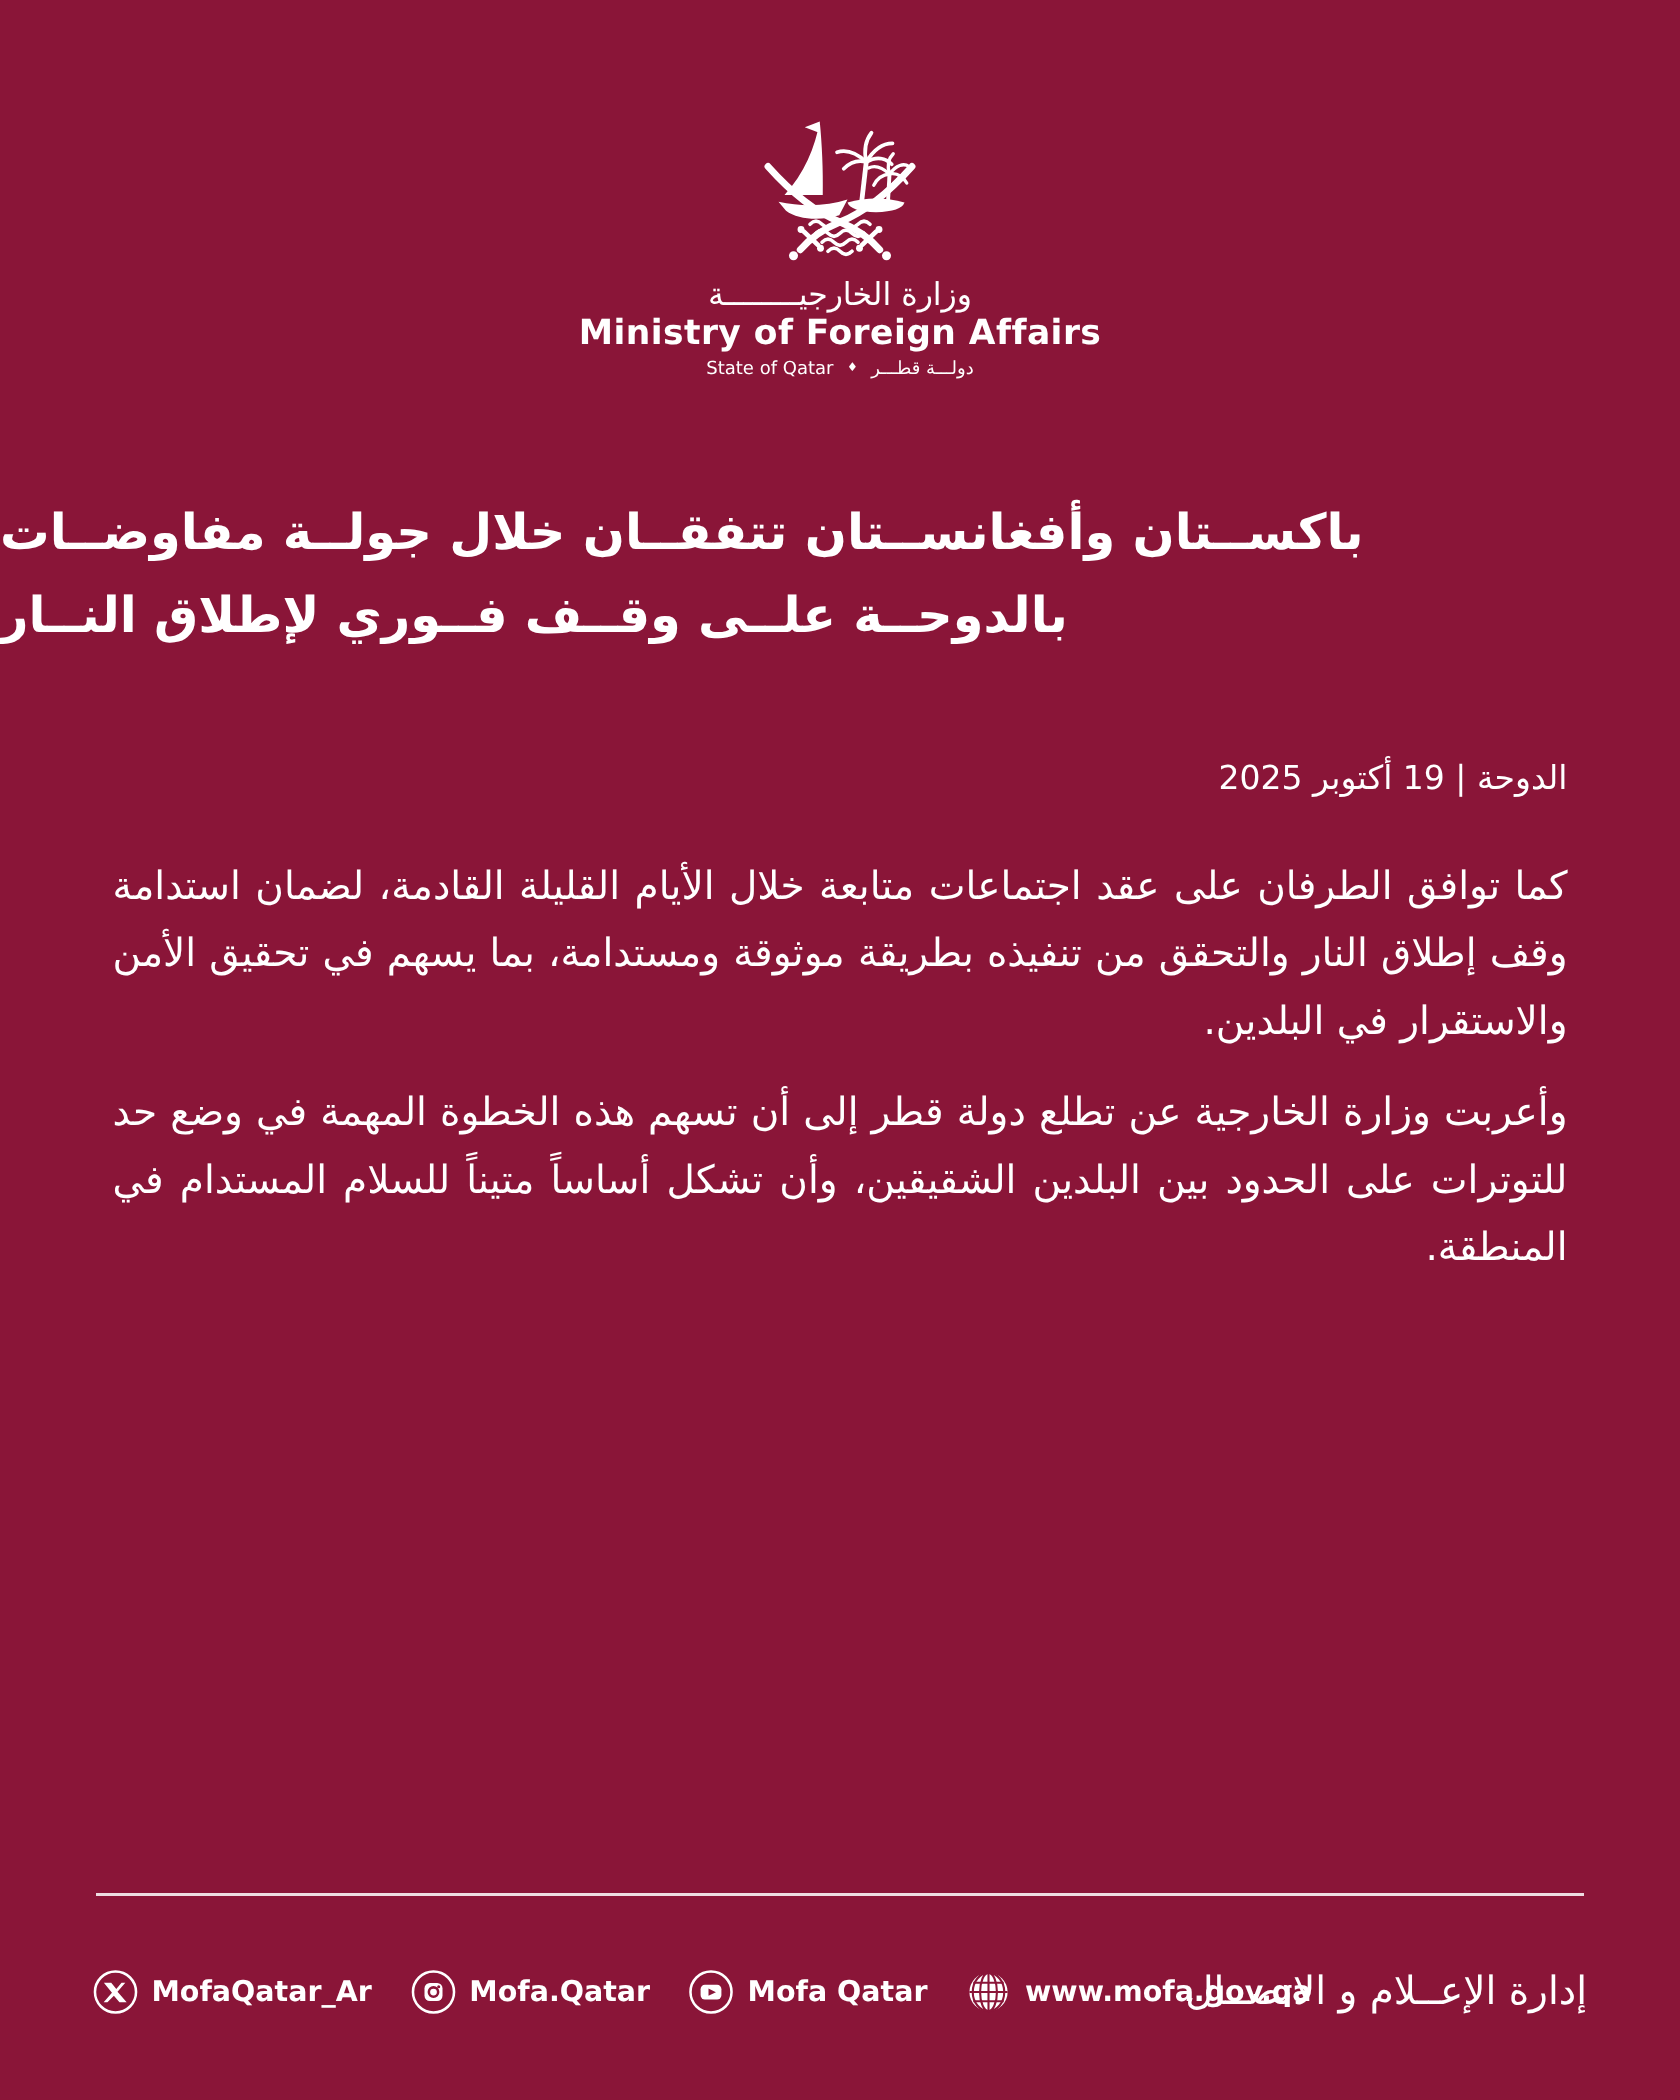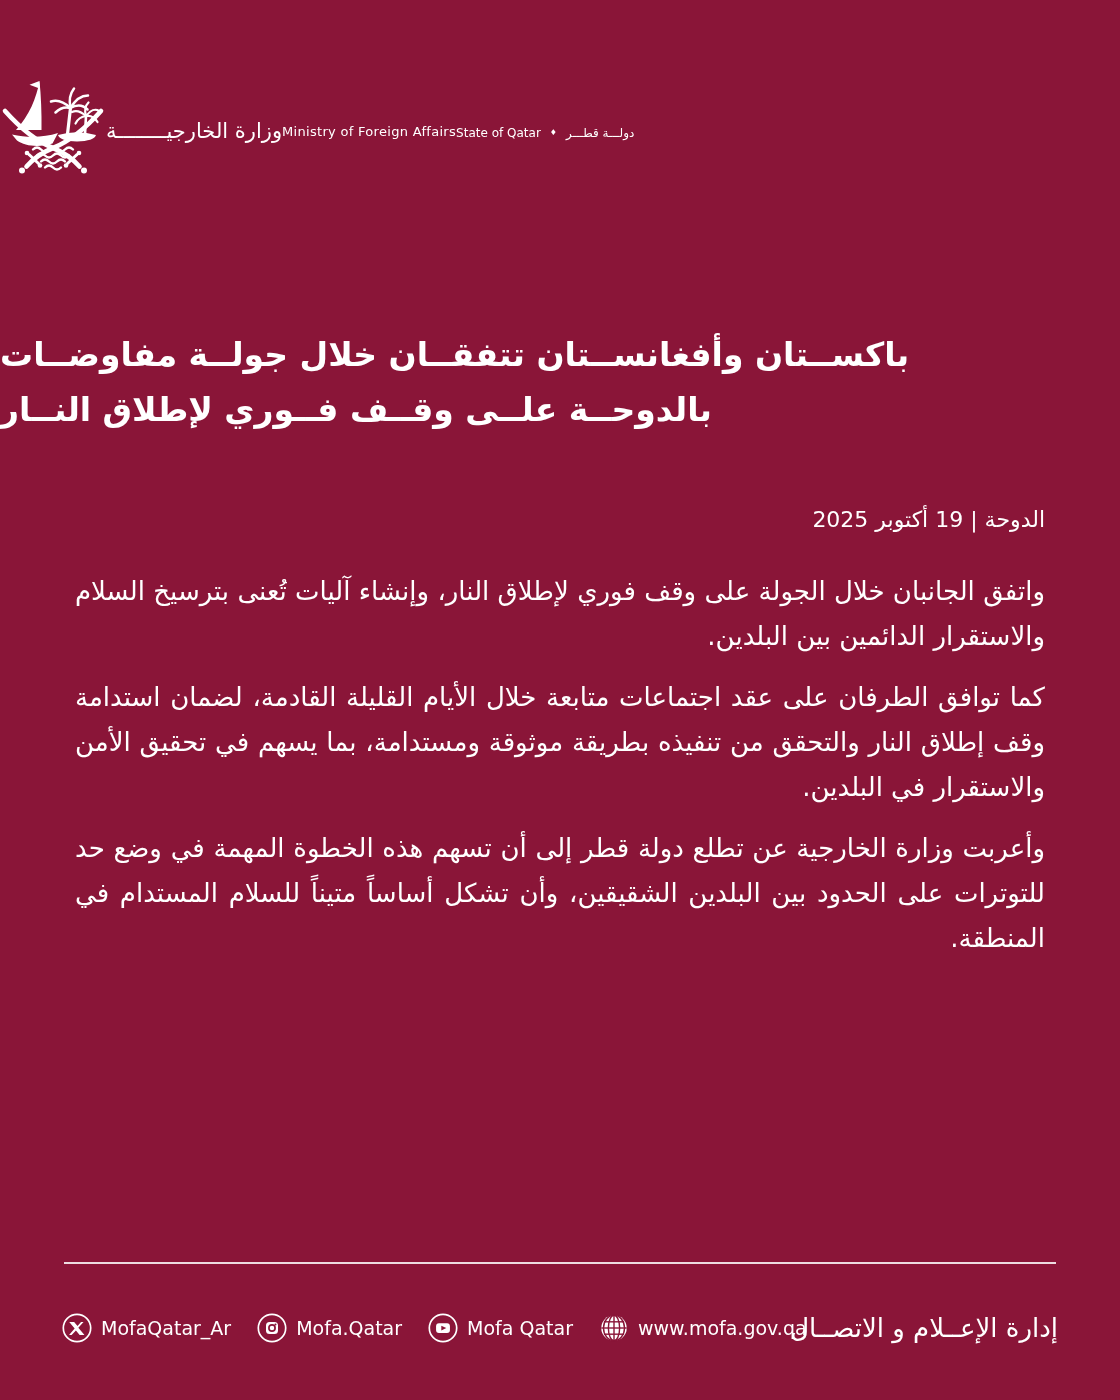--- a/index.html
+++ b/index.html
@@ -1,39 +1,39 @@
 <!DOCTYPE html>
 <html lang="ar"><head>
 <meta charset="utf-8">
 <style>
   html,body{margin:0;padding:0;}
   body{
     width:1120px;height:1400px;overflow:hidden;position:relative;
     background:#8A1538;color:#FFFFFF;
     font-family:"DejaVu Sans", sans-serif;
   }
-  .logo-block{position:absolute;top:78px;left:0;right:0;display:flex;flex-direction:row;align-items:center;}
+  .logo-block{position:absolute;top:78px;left:0;right:0;display:flex;flex-direction:column;align-items:center;}
   .emblem{width:106px;height:104px;display:block;}
   .ministry-ar{font-size:21px;line-height:24px;margin-top:2px;direction:rtl;}
-  .ministry-en{font-size:13px;line-height:22px;margin-top:3px;letter-spacing:.3px;}
+  .ministry-en{font-size:23px;line-height:22px;margin-top:3px;letter-spacing:.3px;font-weight:bold;}
   .state-line{margin-top:5px;font-size:12px;display:flex;align-items:center;gap:9px;direction:ltr;}
   .state-sep{font-size:8px;line-height:12px;}
   .headline{
     position:absolute;top:327px;left:0;right:0;text-align:left;direction:rtl;
     font-weight:bold;font-size:33px;line-height:55px;white-space:nowrap;
   }
   .dateline{position:absolute;top:503px;right:75px;direction:rtl;font-size:22px;line-height:34px;}
   .body-text{
     position:absolute;top:569px;left:75px;right:75px;direction:rtl;
     font-size:26px;line-height:45px;text-align:justify;
   }
   .body-text p{margin:0 0 16px 0;}
   .divider{position:absolute;top:1262px;left:64px;right:64px;height:2px;background:rgba(255,255,255,.85);}
   .footer-social{position:absolute;left:62px;top:1313px;display:flex;align-items:center;gap:26px;}
-  .social-item{display:flex;align-items:flex-start;gap:9px;}
+  .social-item{display:flex;align-items:flex-start;gap:9px;font-weight:bold;}
   .social-item svg{width:30px;height:30px;display:block;}
   .social-handle{font-size:19px;line-height:30px;white-space:nowrap;}
   .footer-dept{position:absolute;right:62px;top:1313px;direction:rtl;font-size:26px;line-height:30px;}
 </style>
 </head>
 <body>
 
 <div class="logo-block">
   <svg class="emblem" viewBox="0 0 106 104" aria-hidden="true">
 
@@ -94,21 +94,20 @@
 </div>
 
 <div class="headline">
   <div>باكســتان وأفغانســتان تتفقــان خلال جولــة مفاوضــات</div>
   <div>بالدوحــة علــى وقــف فــوري لإطلاق النــار</div>
 </div>
 
 <div class="dateline">الدوحة | 19 أكتوبر 2025</div>
 
 <div class="body-text">
-  <p>واتفق الجانبان خلال الجولة على وقف فوري لإطلاق النار، وإنشاء آليات تُعنى بترسيخ السلام والاستقرار الدائمين بين البلدين.</p>
   <p>كما توافق الطرفان على عقد اجتماعات متابعة خلال الأيام القليلة القادمة، لضمان استدامة وقف إطلاق النار والتحقق من تنفيذه بطريقة موثوقة ومستدامة، بما يسهم في تحقيق الأمن والاستقرار في البلدين.</p>
   <p>وأعربت وزارة الخارجية عن تطلع دولة قطر إلى أن تسهم هذه الخطوة المهمة في وضع حد للتوترات على الحدود بين البلدين الشقيقين، وأن تشكل أساساً متيناً للسلام المستدام في المنطقة.</p>
 </div>
 
 <div class="divider"></div>
 
 <div class="footer-social">
 
   <div class="social-item">
     <svg viewBox="0 0 32 32" aria-hidden="true">

